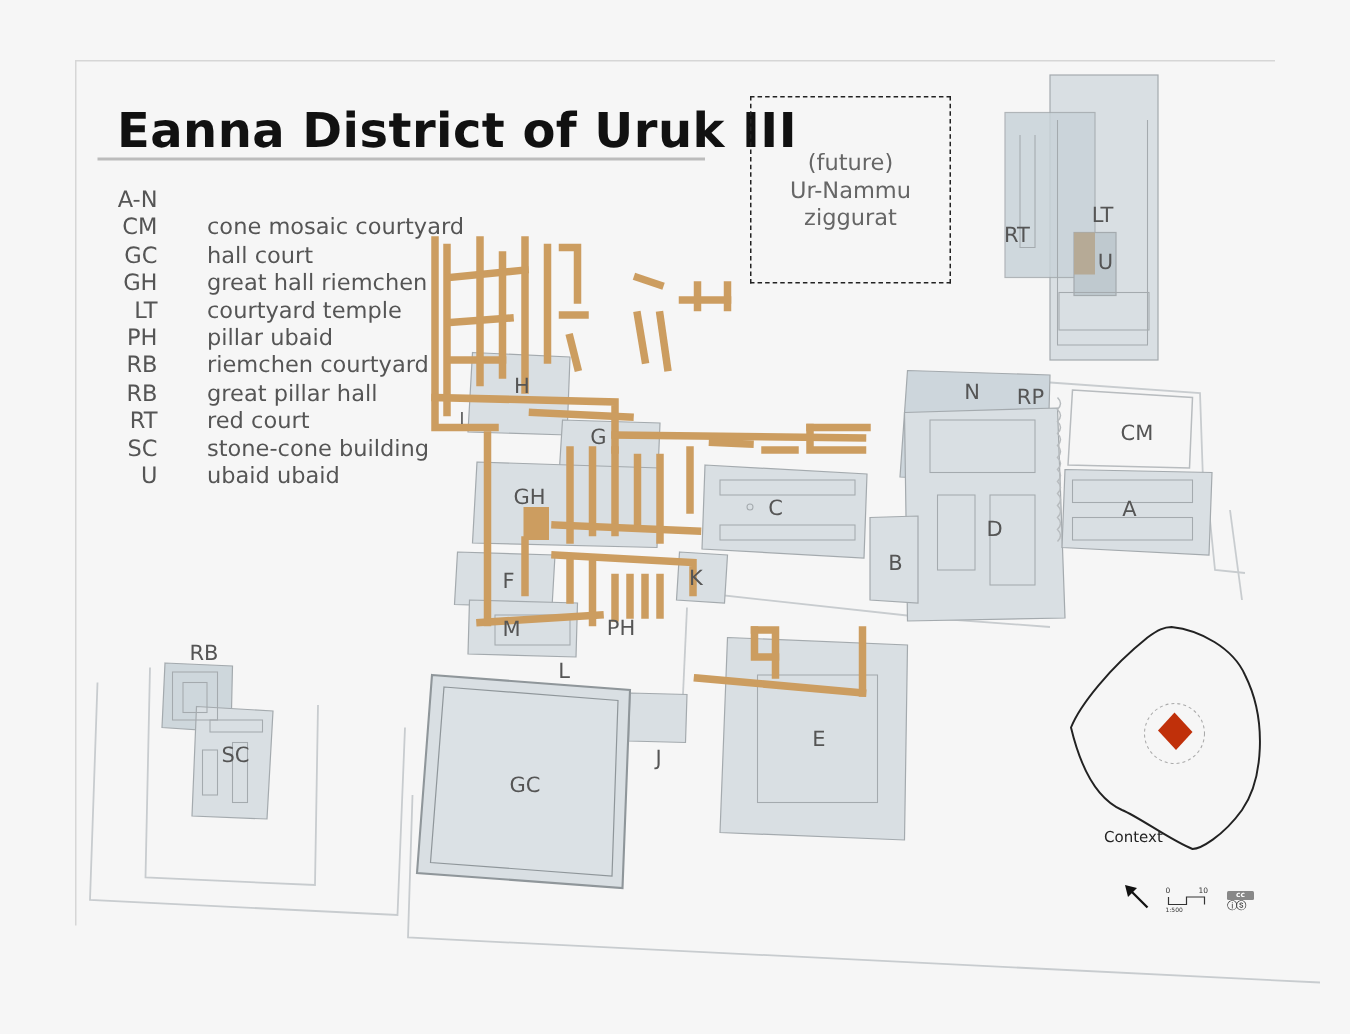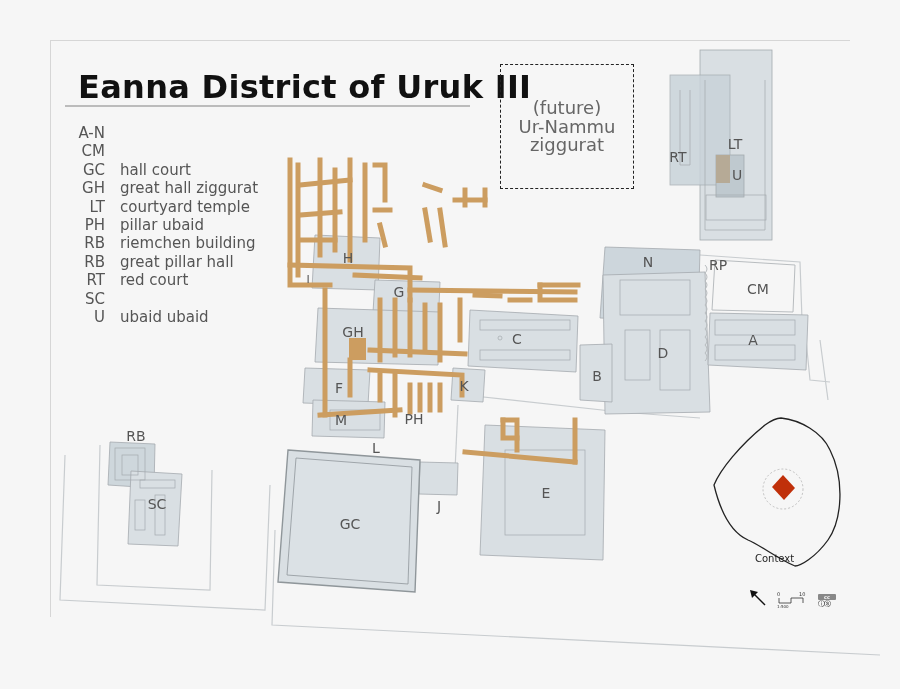--- a/index.html
+++ b/index.html
@@ -1,28 +1,28 @@
 <!DOCTYPE html>
 <html><head>
 <meta charset="utf-8">
 <style>
   html, body { margin:0; padding:0; background:#f6f6f6; }
   body { width:900px; height:689px; position:relative; overflow:hidden; font-family:"DejaVu Sans", sans-serif; }
   .frame { position:absolute; left:50px; top:40px; width:800px; height:577px; border-top:1.5px solid #d6d6d6; border-left:1.5px solid #d6d6d6; box-sizing:border-box; }
   .title { position:absolute; left:78px; top:68px; font-size:32px; color:#111; letter-spacing:0.3px; white-space:nowrap;font-weight:bold; }
   .title-rule { position:absolute; left:65px; top:105px; width:405px; height:2px; background:#bcbcbc; }
   .legend { position:absolute; left:70px; top:124px; font-size:15px; color:#555; line-height:18.4px; }
-  .legend-row { display:flex; }
+  .legend-row { display:flex;gap:18px; }
   .legend-code { width:35px; text-align:right; margin-right:15px; }
   .legend-desc { white-space:nowrap; }
   svg.map { position:absolute; left:0; top:0; }
   .lbl { position:absolute; font-size:14px; color:#555; transform:translate(-50%,-50%); white-space:nowrap; }
   .zig { position:absolute; left:500px; top:64px; width:134px; height:125px; border:1.6px dashed #222; box-sizing:border-box; }
-  .zig-text { position:absolute; left:0; right:0; top:34px; text-align:center; font-size:18px; line-height:18.5px; color:#666; }
-  .ctx-label { position:absolute; left:755px; top:553px; font-size:10px; color:#222; }
+  .zig-text { position:absolute; left:0; right:0; top:34px; text-align:center; font-size:15px; line-height:18.5px; color:#666; }
+  .ctx-label { position:absolute; left:736px; top:553px; font-size:10px; color:#222; }
   .scale-0 { position:absolute; left:777px; top:591px; font-size:5px; color:#333; }
   .scale-10 { position:absolute; left:799px; top:591px; font-size:5px; color:#333; }
   .scale-ratio { position:absolute; left:777px; top:604px; font-size:4px; color:#333; }
   .cc { position:absolute; left:818px; top:594px; width:20px; height:16px; }
   .cc-top { width:18px; height:6px; background:#888; color:#fff; font-size:5px; text-align:center; line-height:6px; border-radius:1px; font-weight:bold; }
   .cc-icons { font-size:7px; color:#222; letter-spacing:-1px; line-height:8px; }
 </style>
 </head>
 <body>
 
@@ -30,51 +30,53 @@
 
 <div class="title">Eanna District of Uruk III</div>
 <div class="title-rule"></div>
 
 <div class="legend">
   <div class="legend-row">
       <span class="legend-code">A-N</span>
     </div>
   <div class="legend-row">
       <span class="legend-code">CM</span>
+      <span class="legend-desc">cone mosaic courtyard</span>
     </div>
   <div class="legend-row">
       <span class="legend-code">GC</span>
       <span class="legend-desc">hall court</span>
     </div>
   <div class="legend-row">
       <span class="legend-code">GH</span>
-      <span class="legend-desc">great hall ziggurat</span>
+      <span class="legend-desc">great hall riemchen</span>
     </div>
   <div class="legend-row">
       <span class="legend-code">LT</span>
       <span class="legend-desc">courtyard temple</span>
     </div>
   <div class="legend-row">
       <span class="legend-code">PH</span>
       <span class="legend-desc">pillar ubaid</span>
     </div>
   <div class="legend-row">
       <span class="legend-code">RB</span>
-      <span class="legend-desc">riemchen building</span>
+      <span class="legend-desc">riemchen courtyard</span>
     </div>
   <div class="legend-row">
       <span class="legend-code">RB</span>
       <span class="legend-desc">great pillar hall</span>
     </div>
   <div class="legend-row">
       <span class="legend-code">RT</span>
       <span class="legend-desc">red court</span>
     </div>
   <div class="legend-row">
       <span class="legend-code">SC</span>
+      <span class="legend-desc">stone-cone building</span>
     </div>
   <div class="legend-row">
       <span class="legend-code">U</span>
       <span class="legend-desc">ubaid ubaid</span>
     </div>
 </div>
 
 <svg class="map" width="900" height="689" viewBox="0 0 900 689">
   <g fill="none" stroke="#c8cccf" stroke-width="1.2">
 
@@ -228,21 +230,21 @@
     <div>(future)</div>
     <div>Ur-Nammu</div>
     <div>ziggurat</div>
   </div>
 </div>
 
 <div class="lbl" style="left:678px;top:157px;">RT</div>
 <div class="lbl" style="left:735px;top:144px;">LT</div>
 <div class="lbl" style="left:737px;top:175px;">U</div>
 <div class="lbl" style="left:648px;top:262px;">N</div>
-<div class="lbl" style="left:718px;top:265px;">RP</div>
+<div class="lbl" style="left:687px;top:265px;">RP</div>
 <div class="lbl" style="left:758px;top:289px;">CM</div>
 <div class="lbl" style="left:753px;top:340px;">A</div>
 <div class="lbl" style="left:663px;top:353px;">D</div>
 <div class="lbl" style="left:597px;top:376px;">B</div>
 <div class="lbl" style="left:517px;top:339px;">C</div>
 <div class="lbl" style="left:348px;top:258px;">H</div>
 <div class="lbl" style="left:308px;top:279px;font-size:11px;">I</div>
 <div class="lbl" style="left:399px;top:292px;">G</div>
 <div class="lbl" style="left:353px;top:332px;">GH</div>
 <div class="lbl" style="left:339px;top:388px;">F</div>

